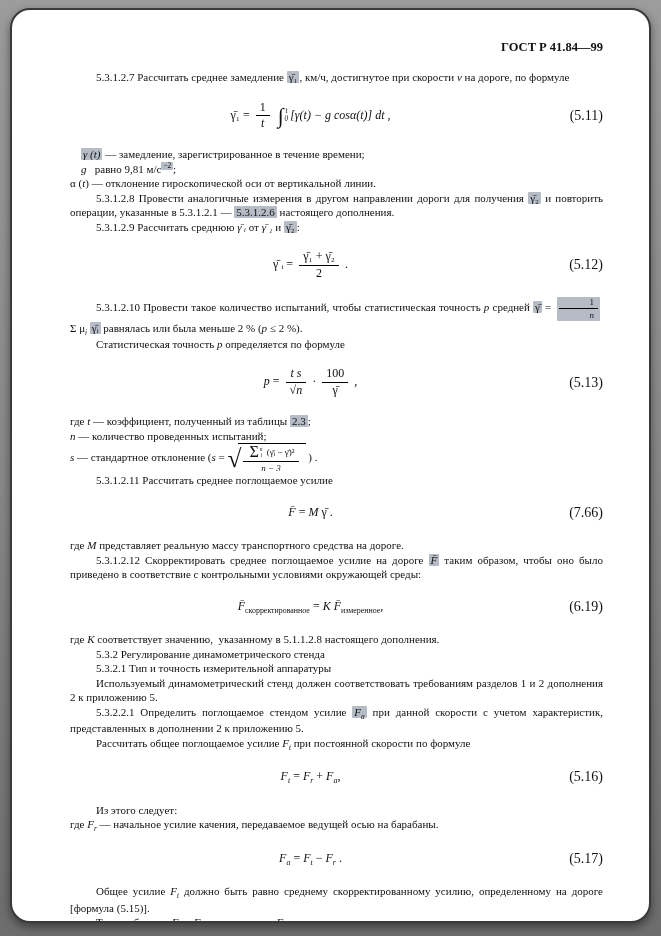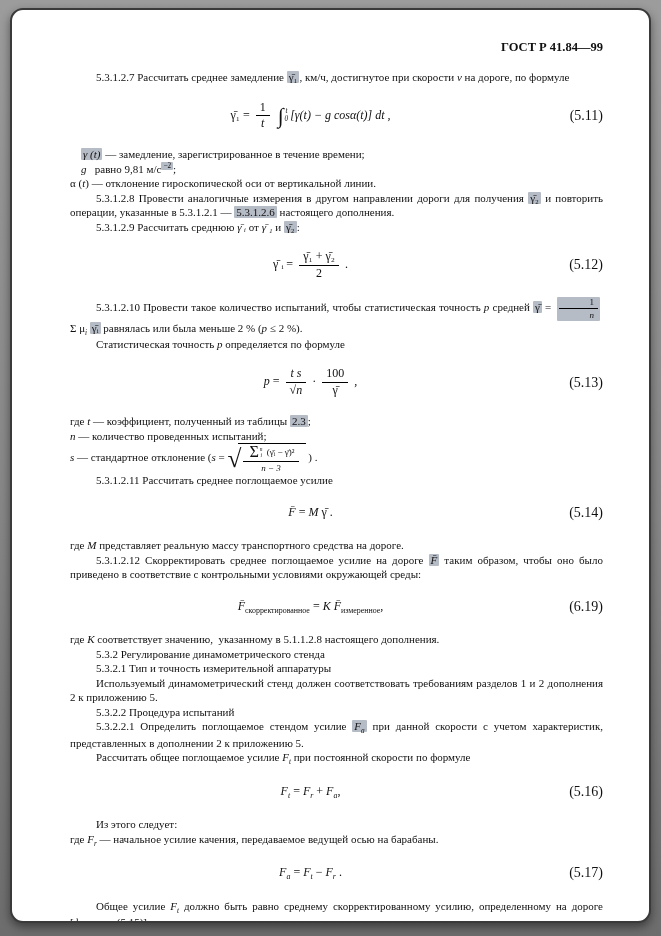--- a/index.html
+++ b/index.html
@@ -3,21 +3,21 @@
 <meta charset="utf-8">
 <style>
   html,body{margin:0;padding:0;}
   body{
     width:661px;height:936px;position:relative;overflow:hidden;
     background:linear-gradient(180deg,#9c9c9c 0%, #868686 55%, #6d6d6d 100%);
     font-family:"Liberation Serif", serif;
   }
   .page{
     position:absolute;left:10px;top:8px;right:10px;bottom:13px;
-    background:#ffffff;border:2px solid #3a3a3a;border-radius:13px;
+    background:#ffffff;border:2px solid #3a3a3a;border-radius:20px;
     box-shadow:0 4px 10px rgba(0,0,0,0.45);
     padding:30px 46px 34px 58px;
     display:flex;flex-direction:column;overflow:hidden;
     color:#101010;
   }
   .gost-header{
     text-align:right;font-weight:bold;font-size:12.5px;margin-bottom:15px;
   }
   .doc{font-size:11px;line-height:1.32;}
   .p{text-align:justify;}
@@ -101,33 +101,32 @@
                     <span>n</span>
                     <span>i</span>
                   </span>
                 </span><span> (γ̄ᵢ − γ̄)²</span></span>
               <span class="den"><span class="i">n − 3</span></span>
             </span></span>
         </span><span> ) .</span></div>
       <div class="p indent">5.3.1.2.11 Рассчитать среднее поглощаемое усилие</div>
       <div class="formula-row">
         <span class="f-body"><span class="i">F̄</span> = <span class="i">M</span> γ̄ .</span>
-        <span class="f-num">(5.14)</span>
+        <span class="f-num">(7.66)</span>
       </div>
       <div class="p">где <span class="i">M</span> представляет реальную массу транспортного средства на дороге.</div>
       <div class="p indent">5.3.1.2.12 Скорректировать среднее поглощаемое усилие на дороге <span class="fx i">F̄</span> таким образом, чтобы оно было приведено в соответствие с контрольными условиями окружающей среды:</div>
       <div class="formula-row">
         <span class="f-body"><span class="i">F̄</span><span class="sub">скорректированное</span> = <span class="i">K</span> <span class="i">F̄</span><span class="sub">измеренное</span>,</span>
         <span class="f-num">(6.19)</span>
       </div>
       <div class="p">где <span class="i">K</span> соответствует значению,&nbsp; указанному в 5.1.1.2.8 настоящего дополнения.</div>
       <div class="p indent">5.3.2 Регулирование динамометрического стенда</div>
       <div class="p indent">5.3.2.1 Тип и точность измерительной аппаратуры</div>
       <div class="p indent">Используемый динамометрический стенд должен соответствовать требованиям разделов 1 и 2 дополнения 2 к приложению 5.</div>
-      <div class="p indent">5.3.2.2 Процедура испытаний</div>
       <div class="p indent">5.3.2.2.1 Определить поглощаемое стендом усилие <span class="fx"><span class="i">F</span><span class="sub i">a</span></span> при данной скорости с учетом характеристик, представленных в дополнении 2 к приложению 5.</div>
       <div class="p indent">Рассчитать общее поглощаемое усилие <span class="i">F</span><span class="sub i">t</span> при постоянной скорости по формуле</div>
       <div class="formula-row">
         <span class="f-body"><span class="i">F</span><span class="sub i">t</span> = <span class="i">F</span><span class="sub i">r</span> + <span class="i">F</span><span class="sub i">a</span>,</span>
         <span class="f-num">(5.16)</span>
       </div>
       <div class="p indent">Из этого следует:</div>
       <div class="p">где <span class="i">F</span><span class="sub i">r</span> — начальное усилие качения, передаваемое ведущей осью на барабаны.</div>
       <div class="formula-row">
         <span class="f-body"><span class="i">F</span><span class="sub i">a</span> = <span class="i">F</span><span class="sub i">t</span> − <span class="i">F</span><span class="sub i">r</span> .</span>

